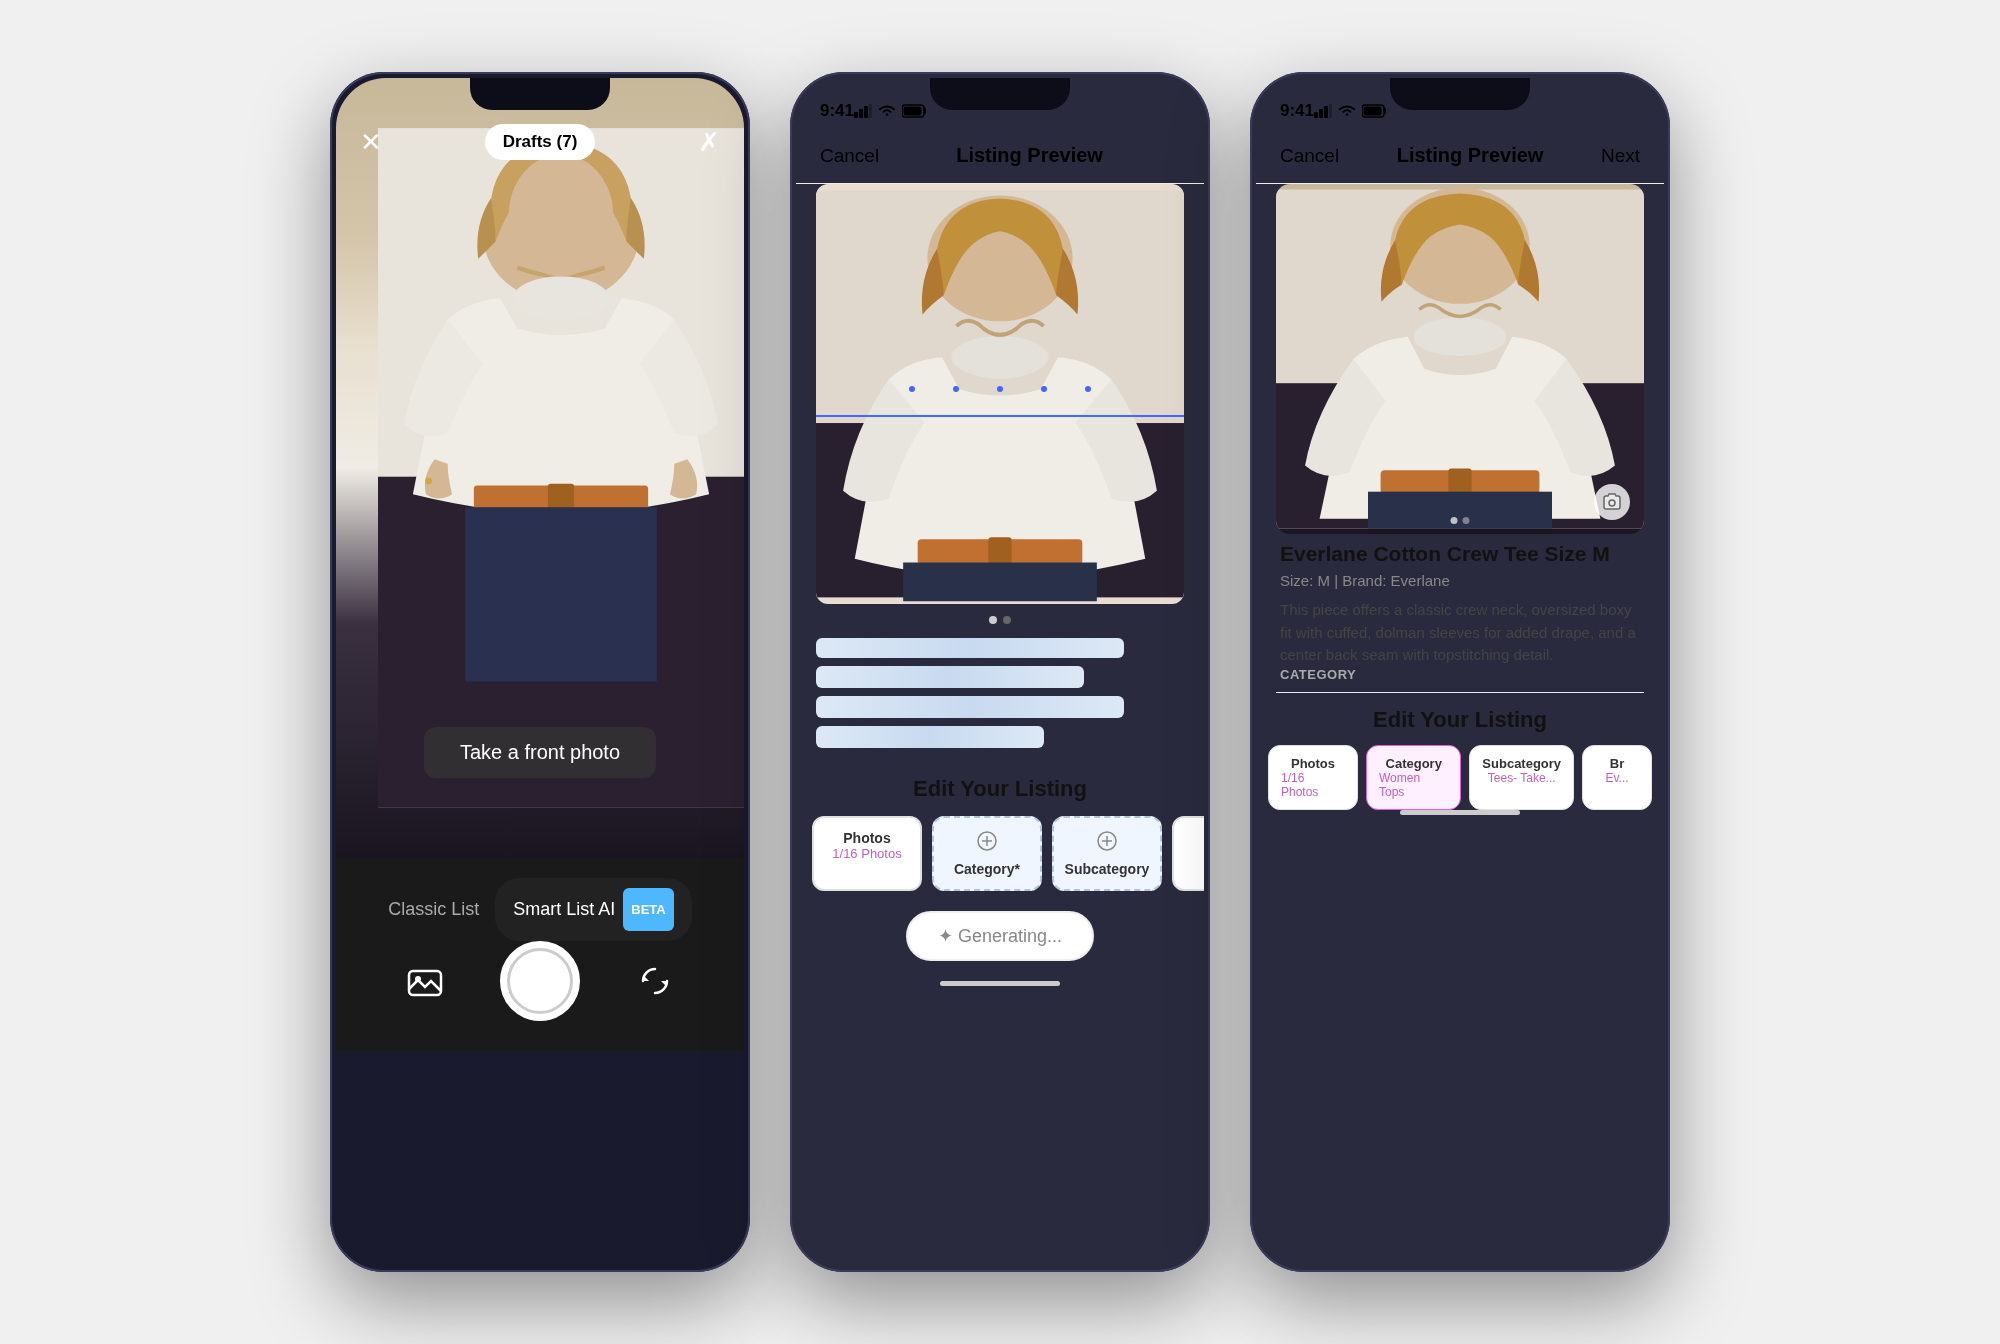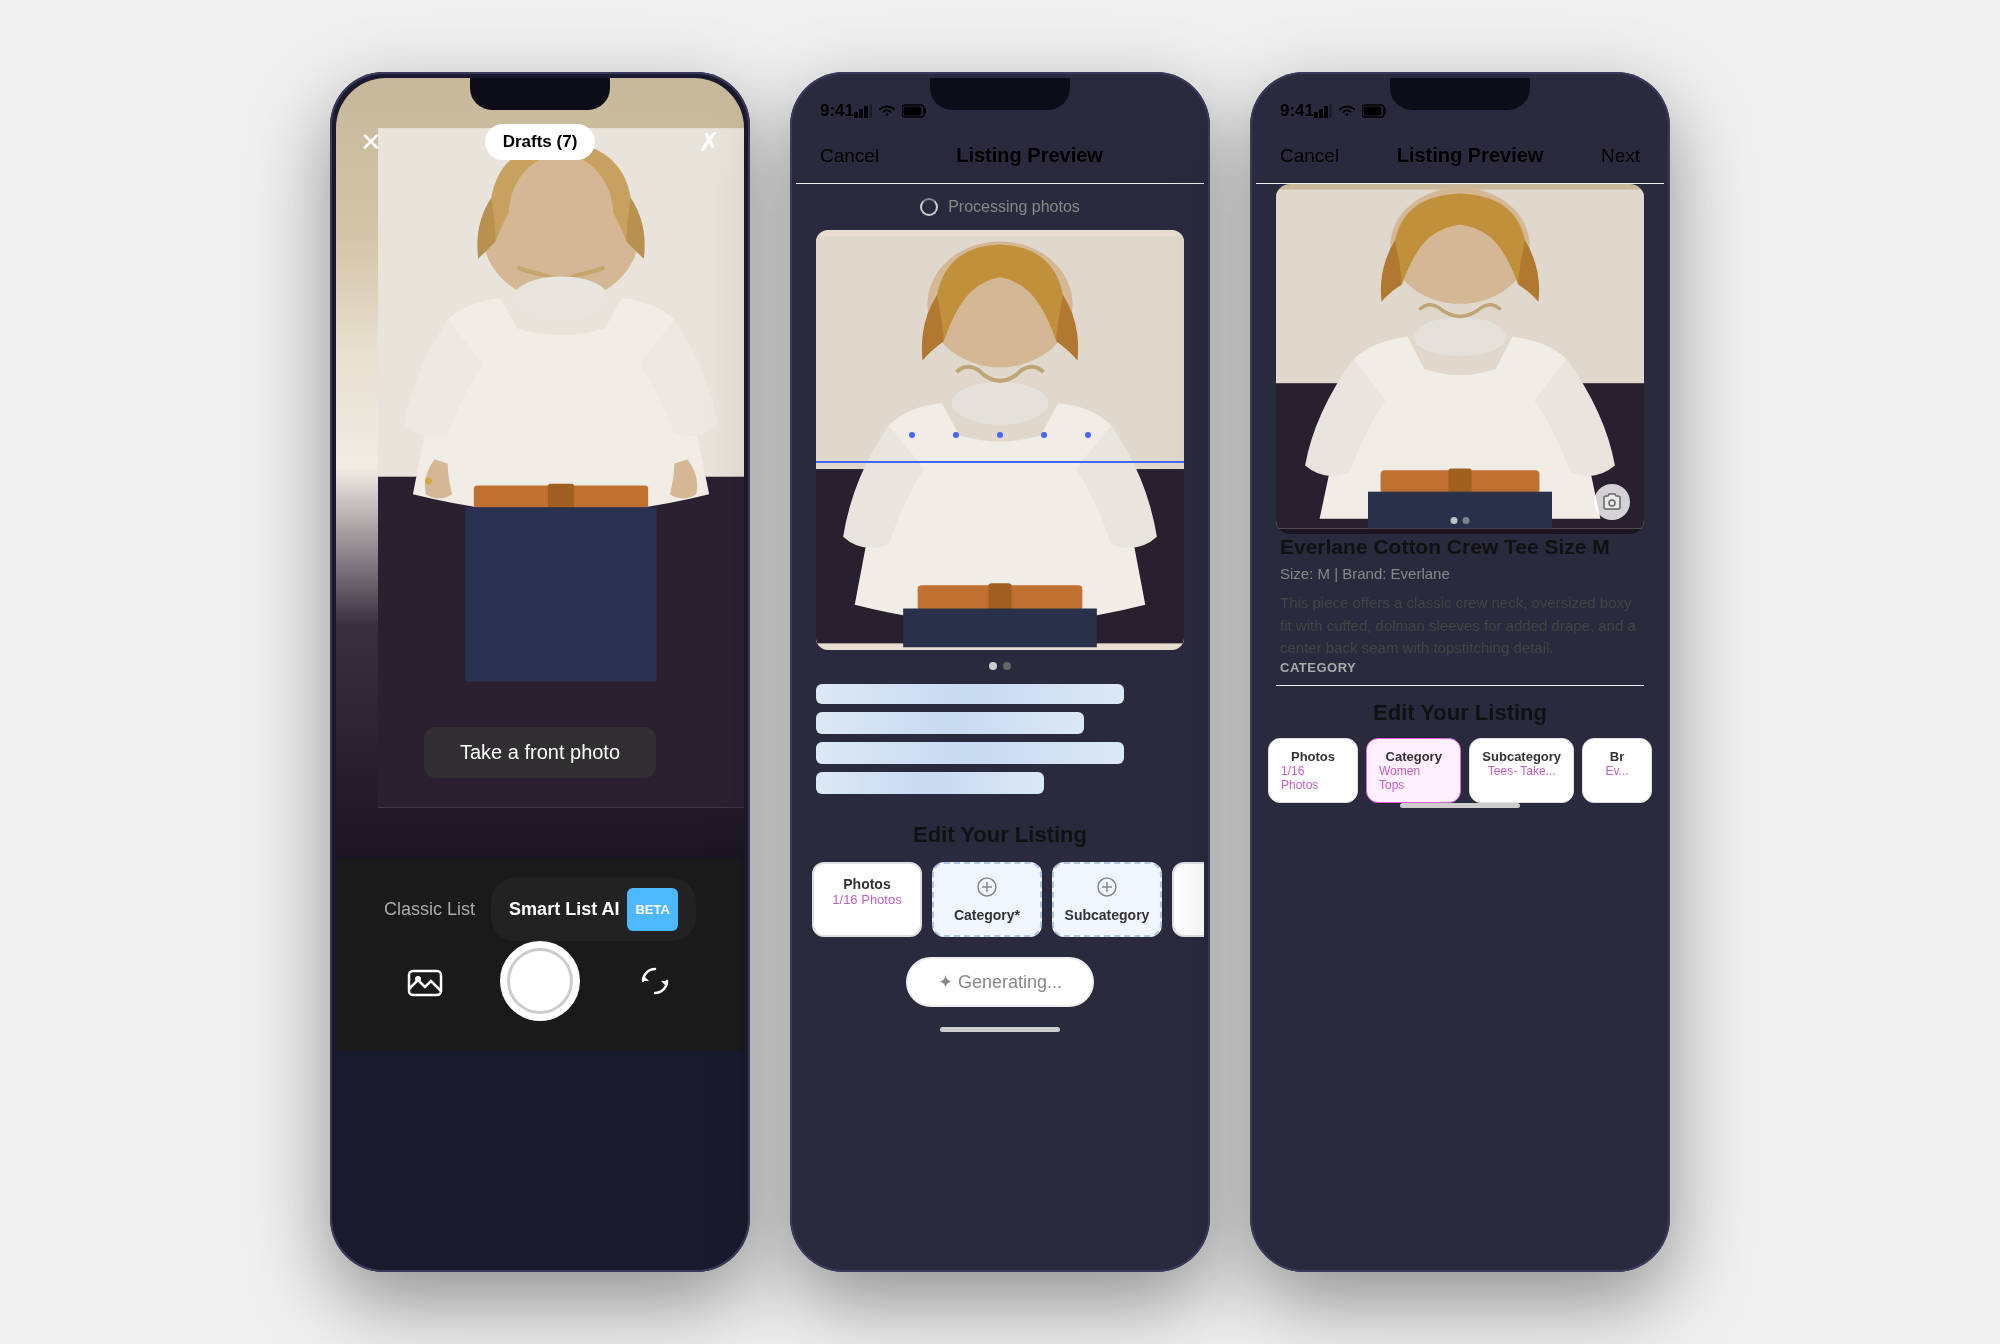--- a/index.html
+++ b/index.html
@@ -95,21 +95,21 @@
       border-radius: 24px;
       padding: 10px 18px;
       display: flex;
       align-items: center;
       gap: 8px;
     }
 
     .mode-smart-label {
       color: #fff;
       font-size: 18px;
-      font-weight: 700;
+      font-weight: 400;
     }
 
     .beta-badge {
       background: #4db8ff;
       color: white;
       font-size: 13px;
       font-weight: 700;
       padding: 14px 8px;
       border-radius: 6px;
     }
@@ -398,21 +398,21 @@
       height: 36px;
       background: rgba(255,255,255,0.8);
       border-radius: 50%;
       display: flex;
       align-items: center;
       justify-content: center;
       font-size: 18px;
     }
 
     .listing-info {
-      padding: 1px 24px 10px;
+      padding: 8px 24px 10px;
     }
 
     .listing-title {
       font-size: 21px;
       font-weight: 700;
       color: #111;
       margin-bottom: 6px;
     }
 
     .listing-meta {
@@ -605,24 +605,20 @@
           </svg>
         </div>
       </div>
 
       <div class="nav-bar">
         <span class="nav-cancel">Cancel</span>
         <span class="nav-title">Listing Preview</span>
         <span class="nav-next"></span>
       </div>
 
-      <div class="processing-bar">
-        <div class="processing-spin" style="animation: spin 1s linear infinite;"></div>
-        <span>Processing photos</span>
-      </div>
 
       <div class="listing-image-container">
         <svg width="100%" height="100%" viewBox="0 0 380 420">
           <rect width="380" height="420" fill="#e0d8cc"></rect>
           <rect x="0" y="240" width="380" height="180" fill="#28202e"></rect>
           <ellipse cx="190" cy="70" rx="75" ry="65" fill="#d4b896"></ellipse>
           <path d="M125 60 Q135 10 190 8 Q245 10 255 60 Q258 88 248 108 Q235 70 218 55 Q204 44 190 42 Q176 44 162 55 Q145 70 132 108 Z" fill="#c0903a"></path>
           <path d="M125 60 Q106 90 110 128 Q118 118 132 108 Q131 90 125 60Z" fill="#b07830"></path>
           <path d="M255 60 Q274 90 270 128 Q262 118 248 108 Q249 90 255 60Z" fill="#b07830"></path>
           <path d="M75 195 Q95 175 130 172 L148 205 Q190 218 232 205 L250 172 Q285 175 305 195 L340 380 Q270 398 190 402 Q110 398 40 380 Z" fill="#f0ede6"></path>

